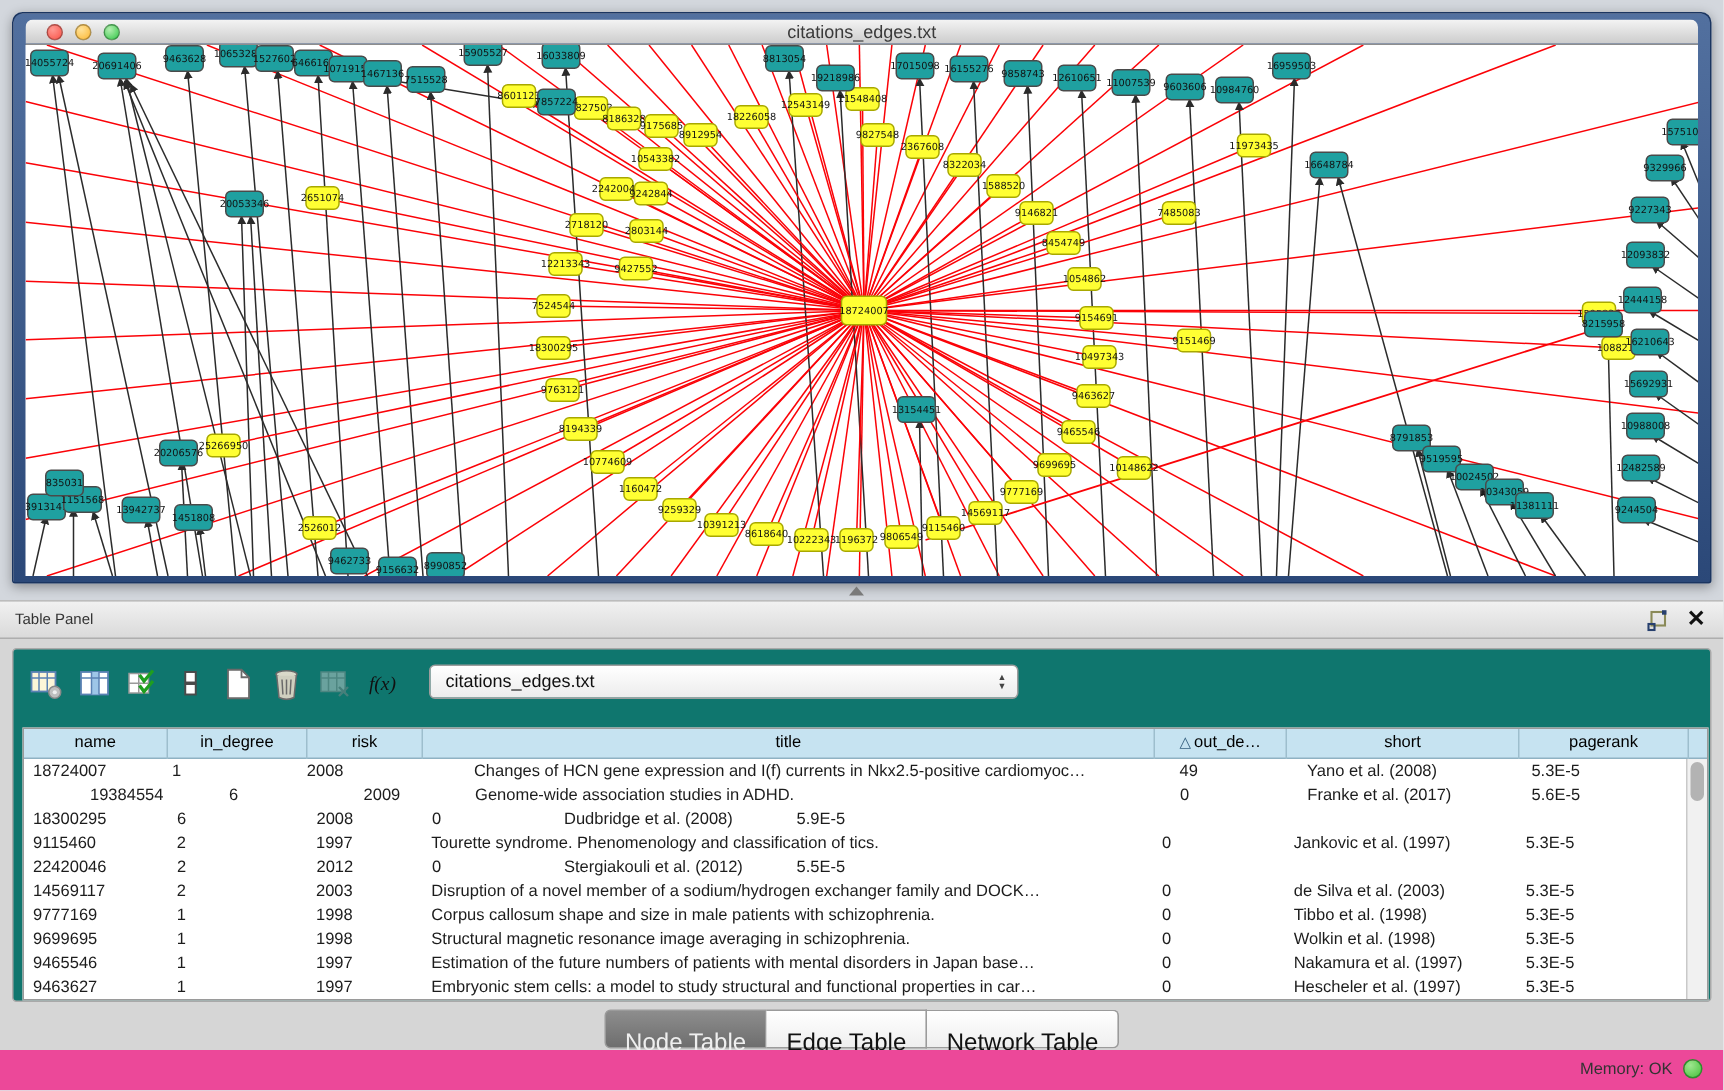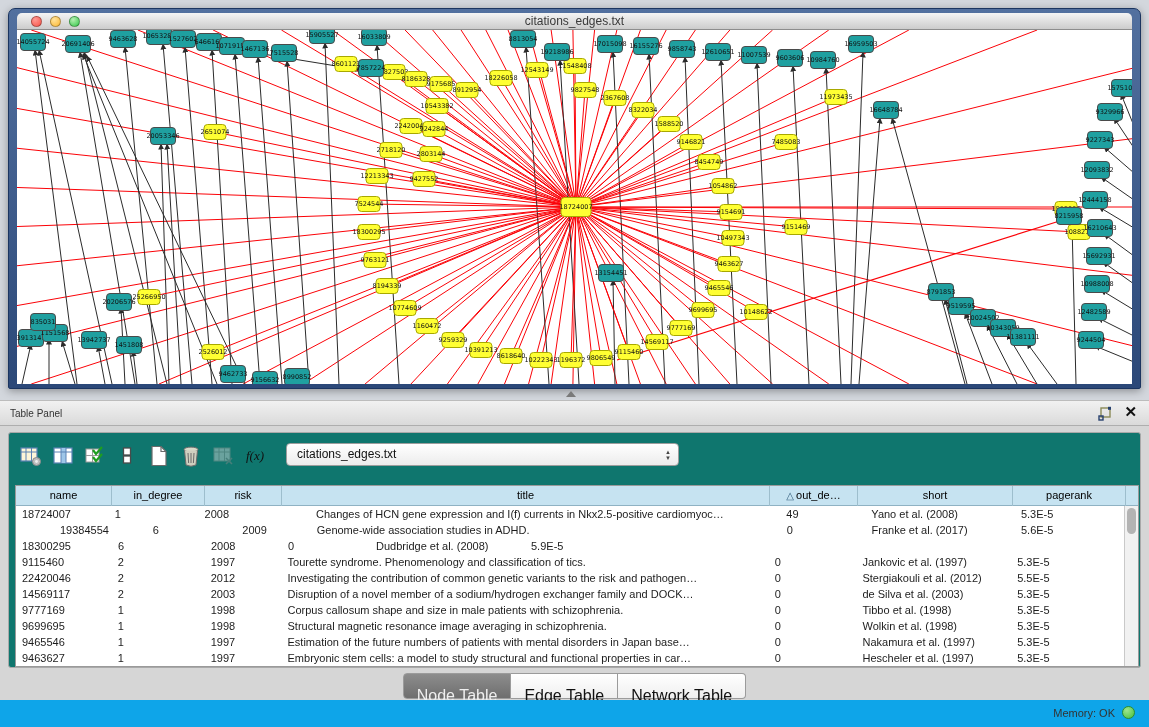--- a/index.html
+++ b/index.html
@@ -60,21 +60,21 @@
   .vscroll { position:absolute; top:20px; right:0; bottom:0; width:14px; background:#f1f1f1; border-left:1px solid #c9c9c9; }
   .vthumb { position:absolute; top:2px; left:2px; width:9px; height:26px; background:#b3b3b3; border-radius:5px; }
 
   .tabbar { position:absolute; top:673px; left:0; width:1149px; display:flex; justify-content:center; }
   .seg { height:21px; line-height:19px; font-size:16px; padding:12px 13px; border:1px solid #9b9b9b;
     background:linear-gradient(#ffffff,#efefef); color:#111; cursor:pointer; border-left-width:0;text-align:right; }
   .seg.first { border-left-width:1px; border-radius:4px 0 0 4px; }
   .seg.last { border-radius:0 4px 4px 0; }
   .seg.active { background:linear-gradient(#8d8d8d,#6e6e6e); color:#efefef; }
 
-  .statusbar { position:absolute; top:700px; left:0; width:1149px; height:27px; background:#0ea5e9; }
+  .statusbar { position:absolute; top:700px; left:0; width:1149px; height:27px; background:#ec4899; }
   .mem-label { position:absolute; right:34px; top:7px; font-size:11px; color:#333; }
   .mem-dot { position:absolute; right:14px; top:6px; width:13px; height:13px; border-radius:50%;
     background:radial-gradient(circle at 35% 30%, #9fe68f, #46c13c); border:1px solid #2f8c2e; }
 
   .icon-svg { display:block; }
 </style>
 </head>
 <body>
 
 <div class="stage">
@@ -794,21 +794,20 @@
             <div class="tcell" style="width: 77px;">1997</div>
             <div class="tcell" style="width: 488px;">Tourette syndrome. Phenomenology and classification of tics.</div>
             <div class="tcell" style="width: 88px;">0</div>
             <div class="tcell" style="width: 155px;">Jankovic et al. (1997)</div>
             <div class="tcell" style="width: 113px;">5.3E-5</div>
           </div>
           <div class="trow">
             <div class="tcell" style="width: 96px;">22420046</div>
             <div class="tcell" style="width: 93px;">2</div>
             <div class="tcell" style="width: 77px;">2012</div>
-            <div class="tcell" style="width: 488px;">Investigating the contribution of common genetic variants to the risk and pathogen…</div>
             <div class="tcell" style="width: 88px;">0</div>
             <div class="tcell" style="width: 155px;">Stergiakouli et al. (2012)</div>
             <div class="tcell" style="width: 113px;">5.5E-5</div>
           </div>
           <div class="trow">
             <div class="tcell" style="width: 96px;">14569117</div>
             <div class="tcell" style="width: 93px;">2</div>
             <div class="tcell" style="width: 77px;">2003</div>
             <div class="tcell" style="width: 488px;">Disruption of a novel member of a sodium/hydrogen exchanger family and DOCK…</div>
             <div class="tcell" style="width: 88px;">0</div>

